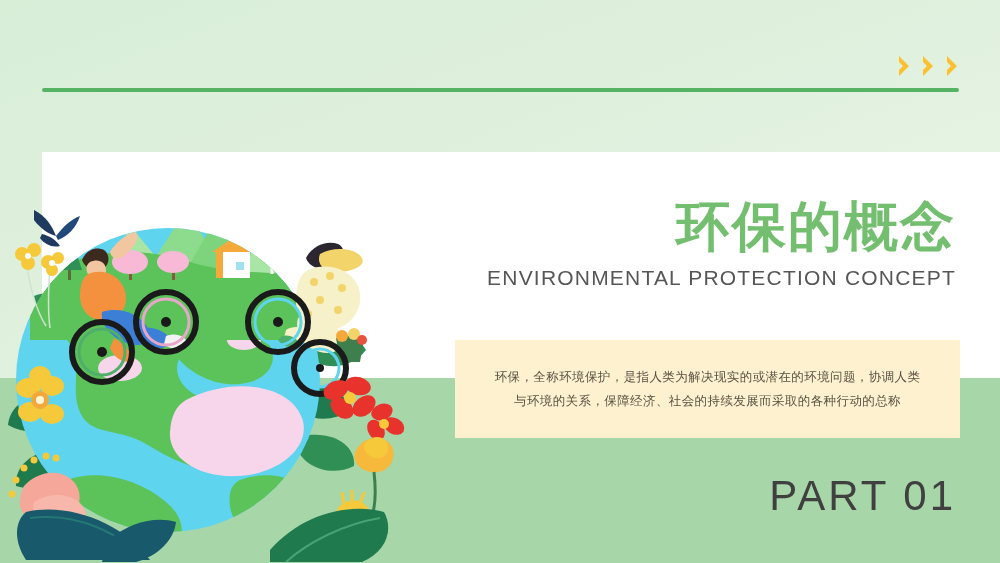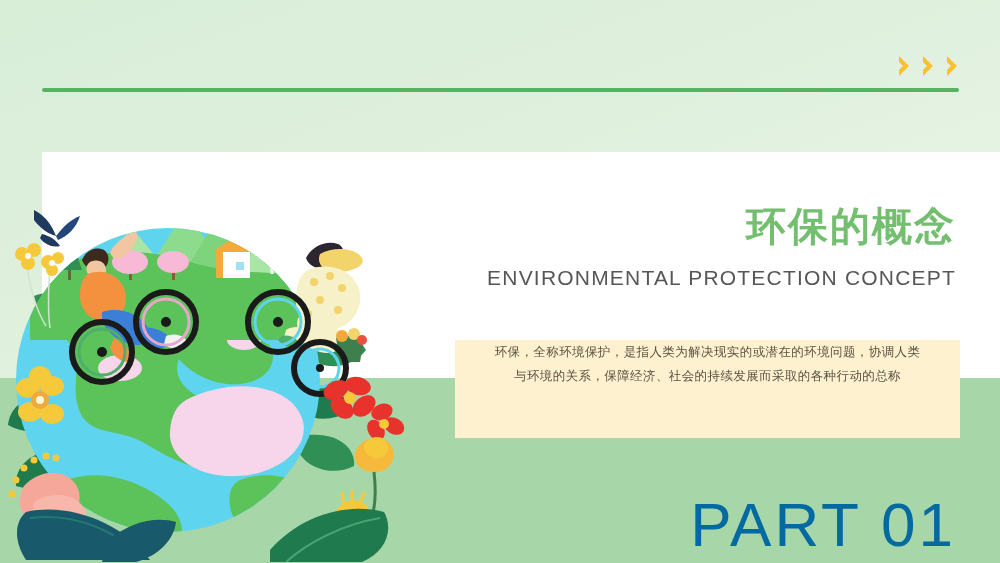--- a/index.html
+++ b/index.html
@@ -36,46 +36,46 @@
   }
   .chevrons{
     position:absolute; left:897px; top:53px; width:62px; height:26px;
     display:flex; align-items:center; justify-content:space-between;
   }
   .chev{ width:14px; height:24px; }
 
   
   .title-cn{
     position:absolute; right:44px; top:196px;
-    font-size:40px; line-height:60px; font-weight:700;
+    font-size:54px; line-height:60px; font-weight:700;
     color:#74bf6f; letter-spacing:2px; text-align:right; white-space:nowrap;
   }
   .title-en{
     position:absolute; right:44px; top:262px;
     font-size:21px; line-height:32px; font-weight:400;
     color:#565656; letter-spacing:1.2px; text-align:right; white-space:nowrap;
   }
 
   
   .note-box{
     position:absolute; left:455px; top:340px; width:505px; height:98px;
     background:#fdf1cf;
-    display:flex; align-items:flex-start; justify-content:center;
+    display:flex; align-items:center; justify-content:center;
   }
   .note-text{
     width:430px; text-align:center;
     font-size:12.5px; line-height:24px; color:#5a5243;
     letter-spacing:0.4px;
   }
 
   
   .part-label{
     position:absolute; right:44px; top:462px;
-    font-size:62px; line-height:68px; font-weight:400;
-    color:#0369a1; letter-spacing:3px; white-space:nowrap;margin-top:29px;
+    font-size:42px; line-height:68px; font-weight:400;
+    color:#404040; letter-spacing:3px; white-space:nowrap;
   }
 
   
   .illus{ position:absolute; left:-10px; top:150px; width:420px; height:413px; }
 </style>
 </head>
 <body>
 
 <div class="slide">
 

